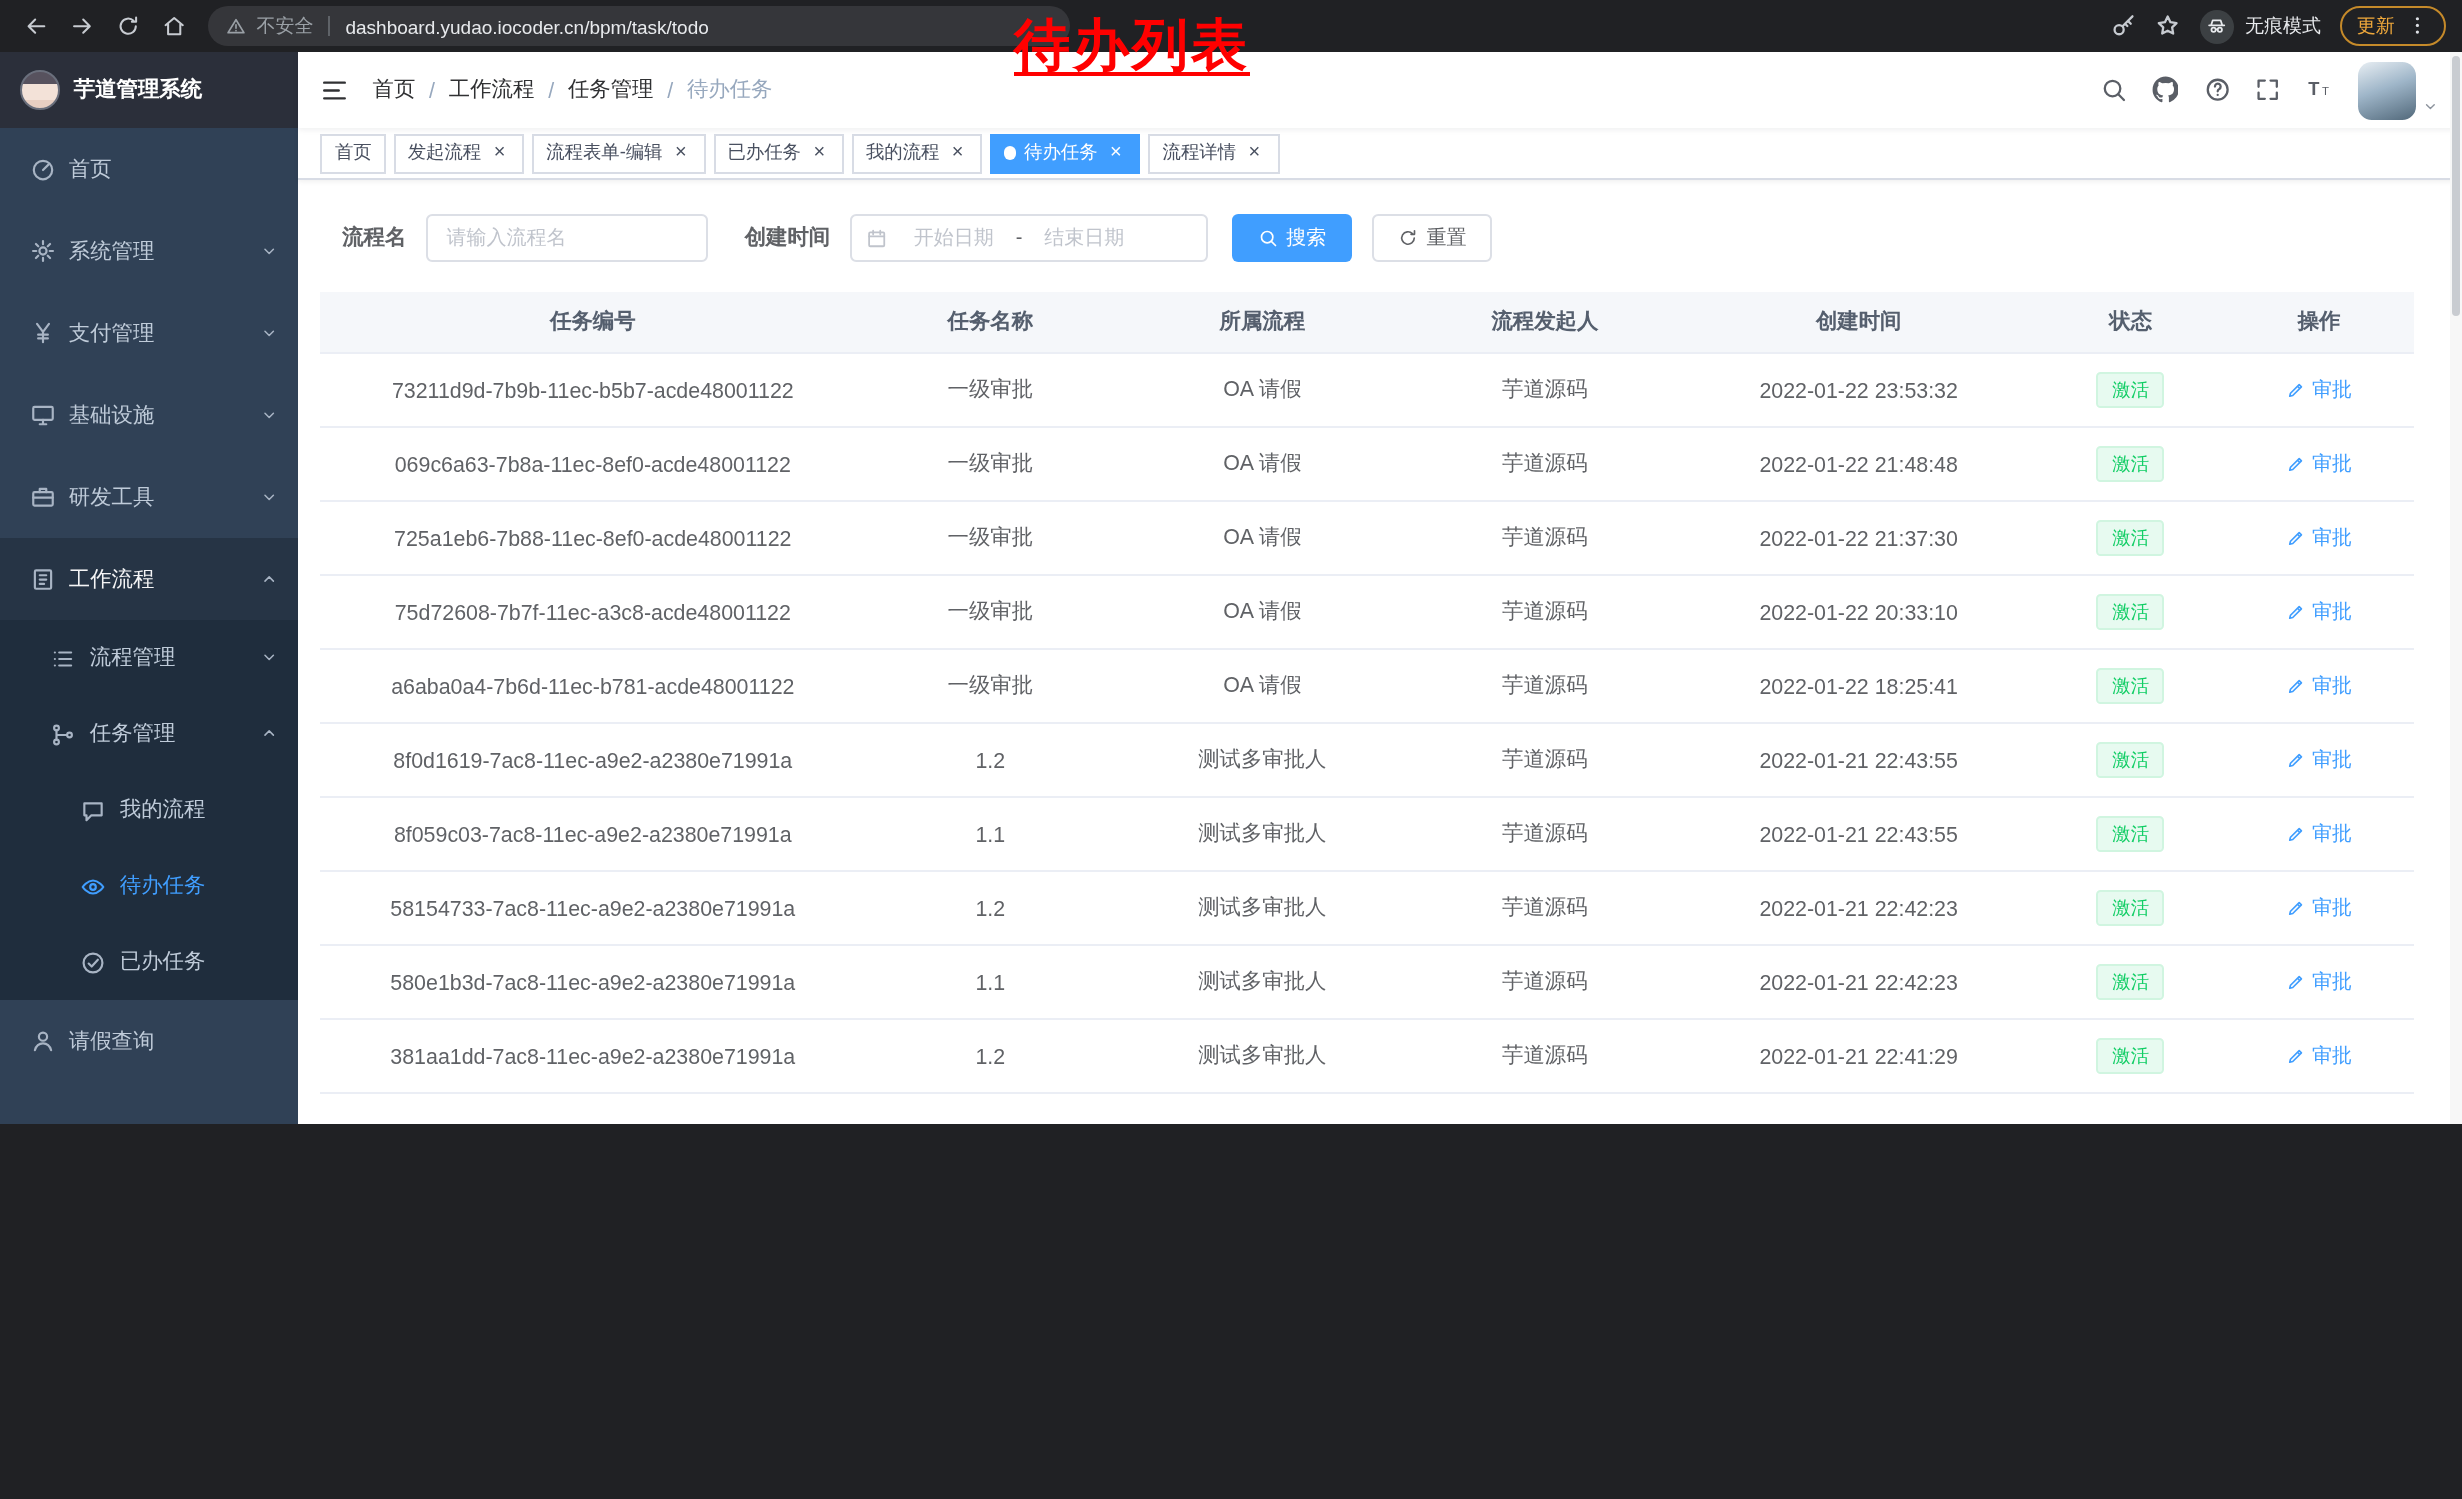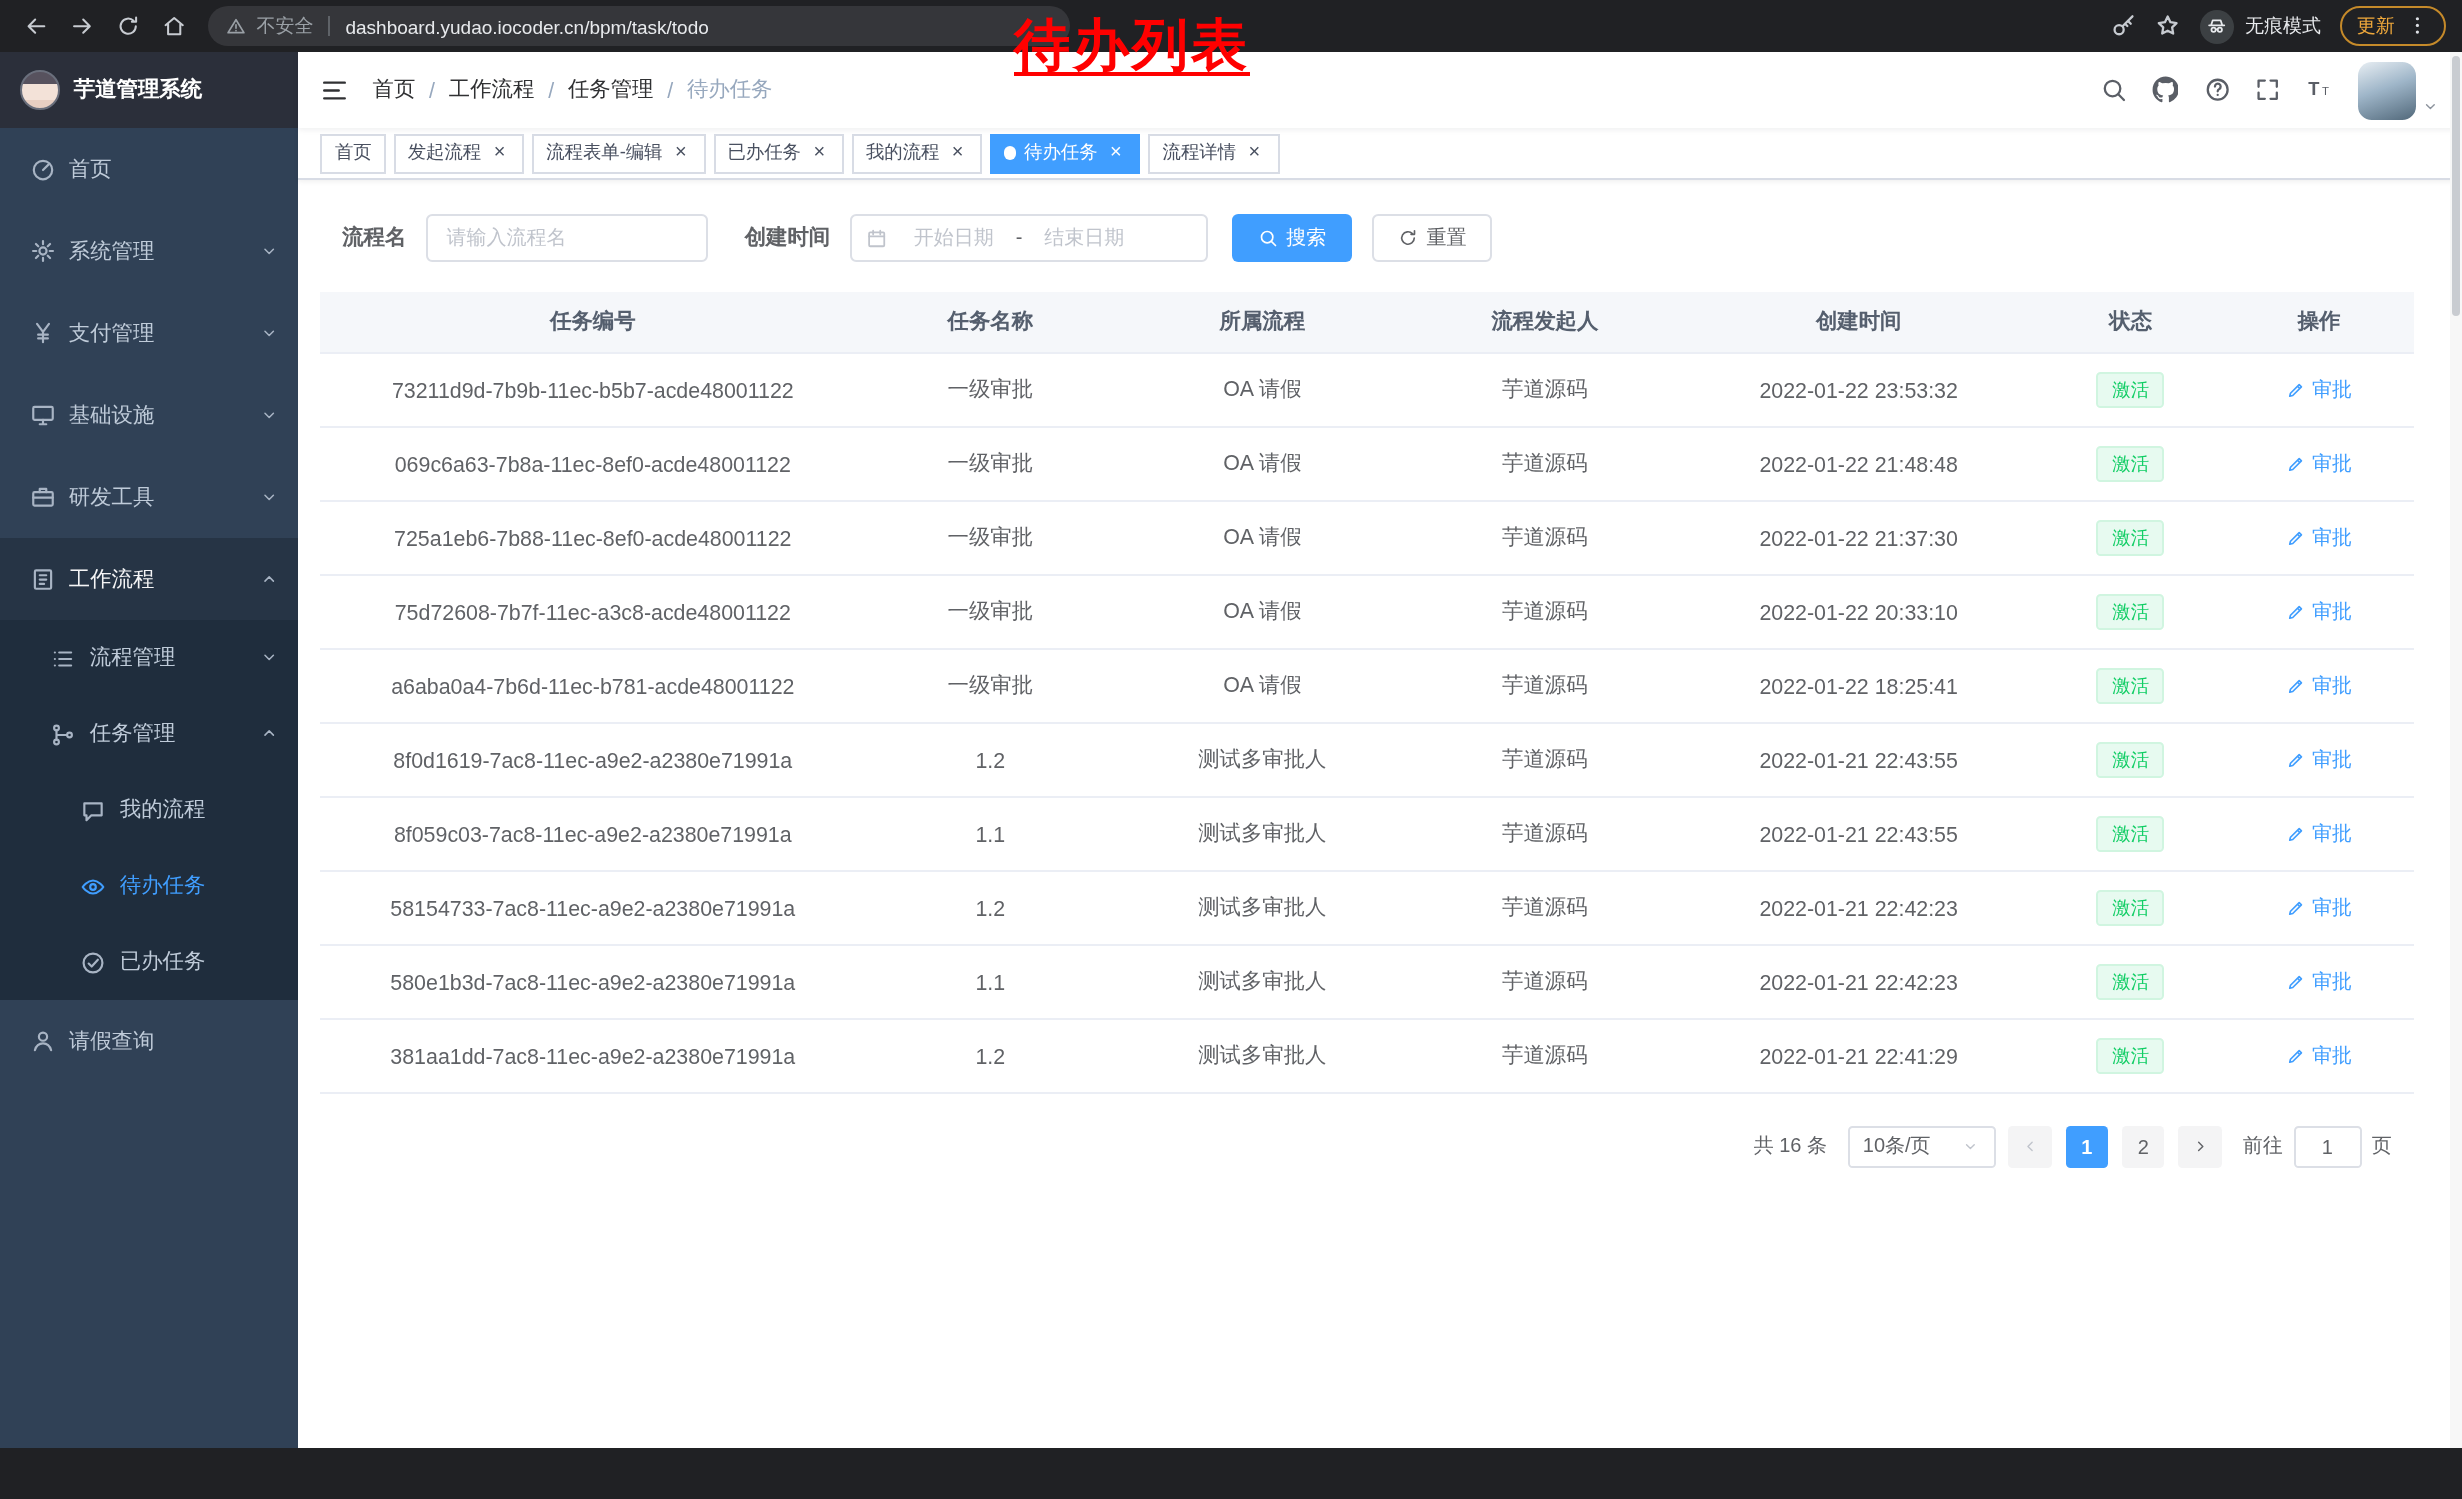--- a/index.html
+++ b/index.html
@@ -1,18 +1,18 @@
 <!DOCTYPE html>
 <html style="font-size:12.2px"><head>
 <meta charset="utf-8">
 <style>
 *{box-sizing:border-box;margin:0;padding:0}
 html,body{margin:0;background:#202124}
 body{font-family:"Liberation Sans","DejaVu Sans",sans-serif}
-#stage{width:2462px;height:1448px;overflow:hidden}
+#stage{width:2462px;height:1124px;overflow:hidden}
 #viewport{width:1231px;height:750px;transform:scale(2);transform-origin:0 0;position:relative;background:#fff;overflow:hidden}
 
 
 .ic{display:inline-flex;align-items:center;justify-content:center;flex:0 0 auto}
 .ic svg{width:100%;height:100%}
 .s{fill:none;stroke:currentColor;stroke-width:2;stroke-linecap:round;stroke-linejoin:round}
 
 
 .chrome{height:26px;background:#202124;display:flex;align-items:center;padding:0 7.6px;color:#dee1e6;gap:1.5px;position:relative;z-index:40}
 .cbtn{width:21.4px;height:21.4px;border-radius:50%;display:flex;align-items:center;justify-content:center;color:#c7cbd1;cursor:pointer}

